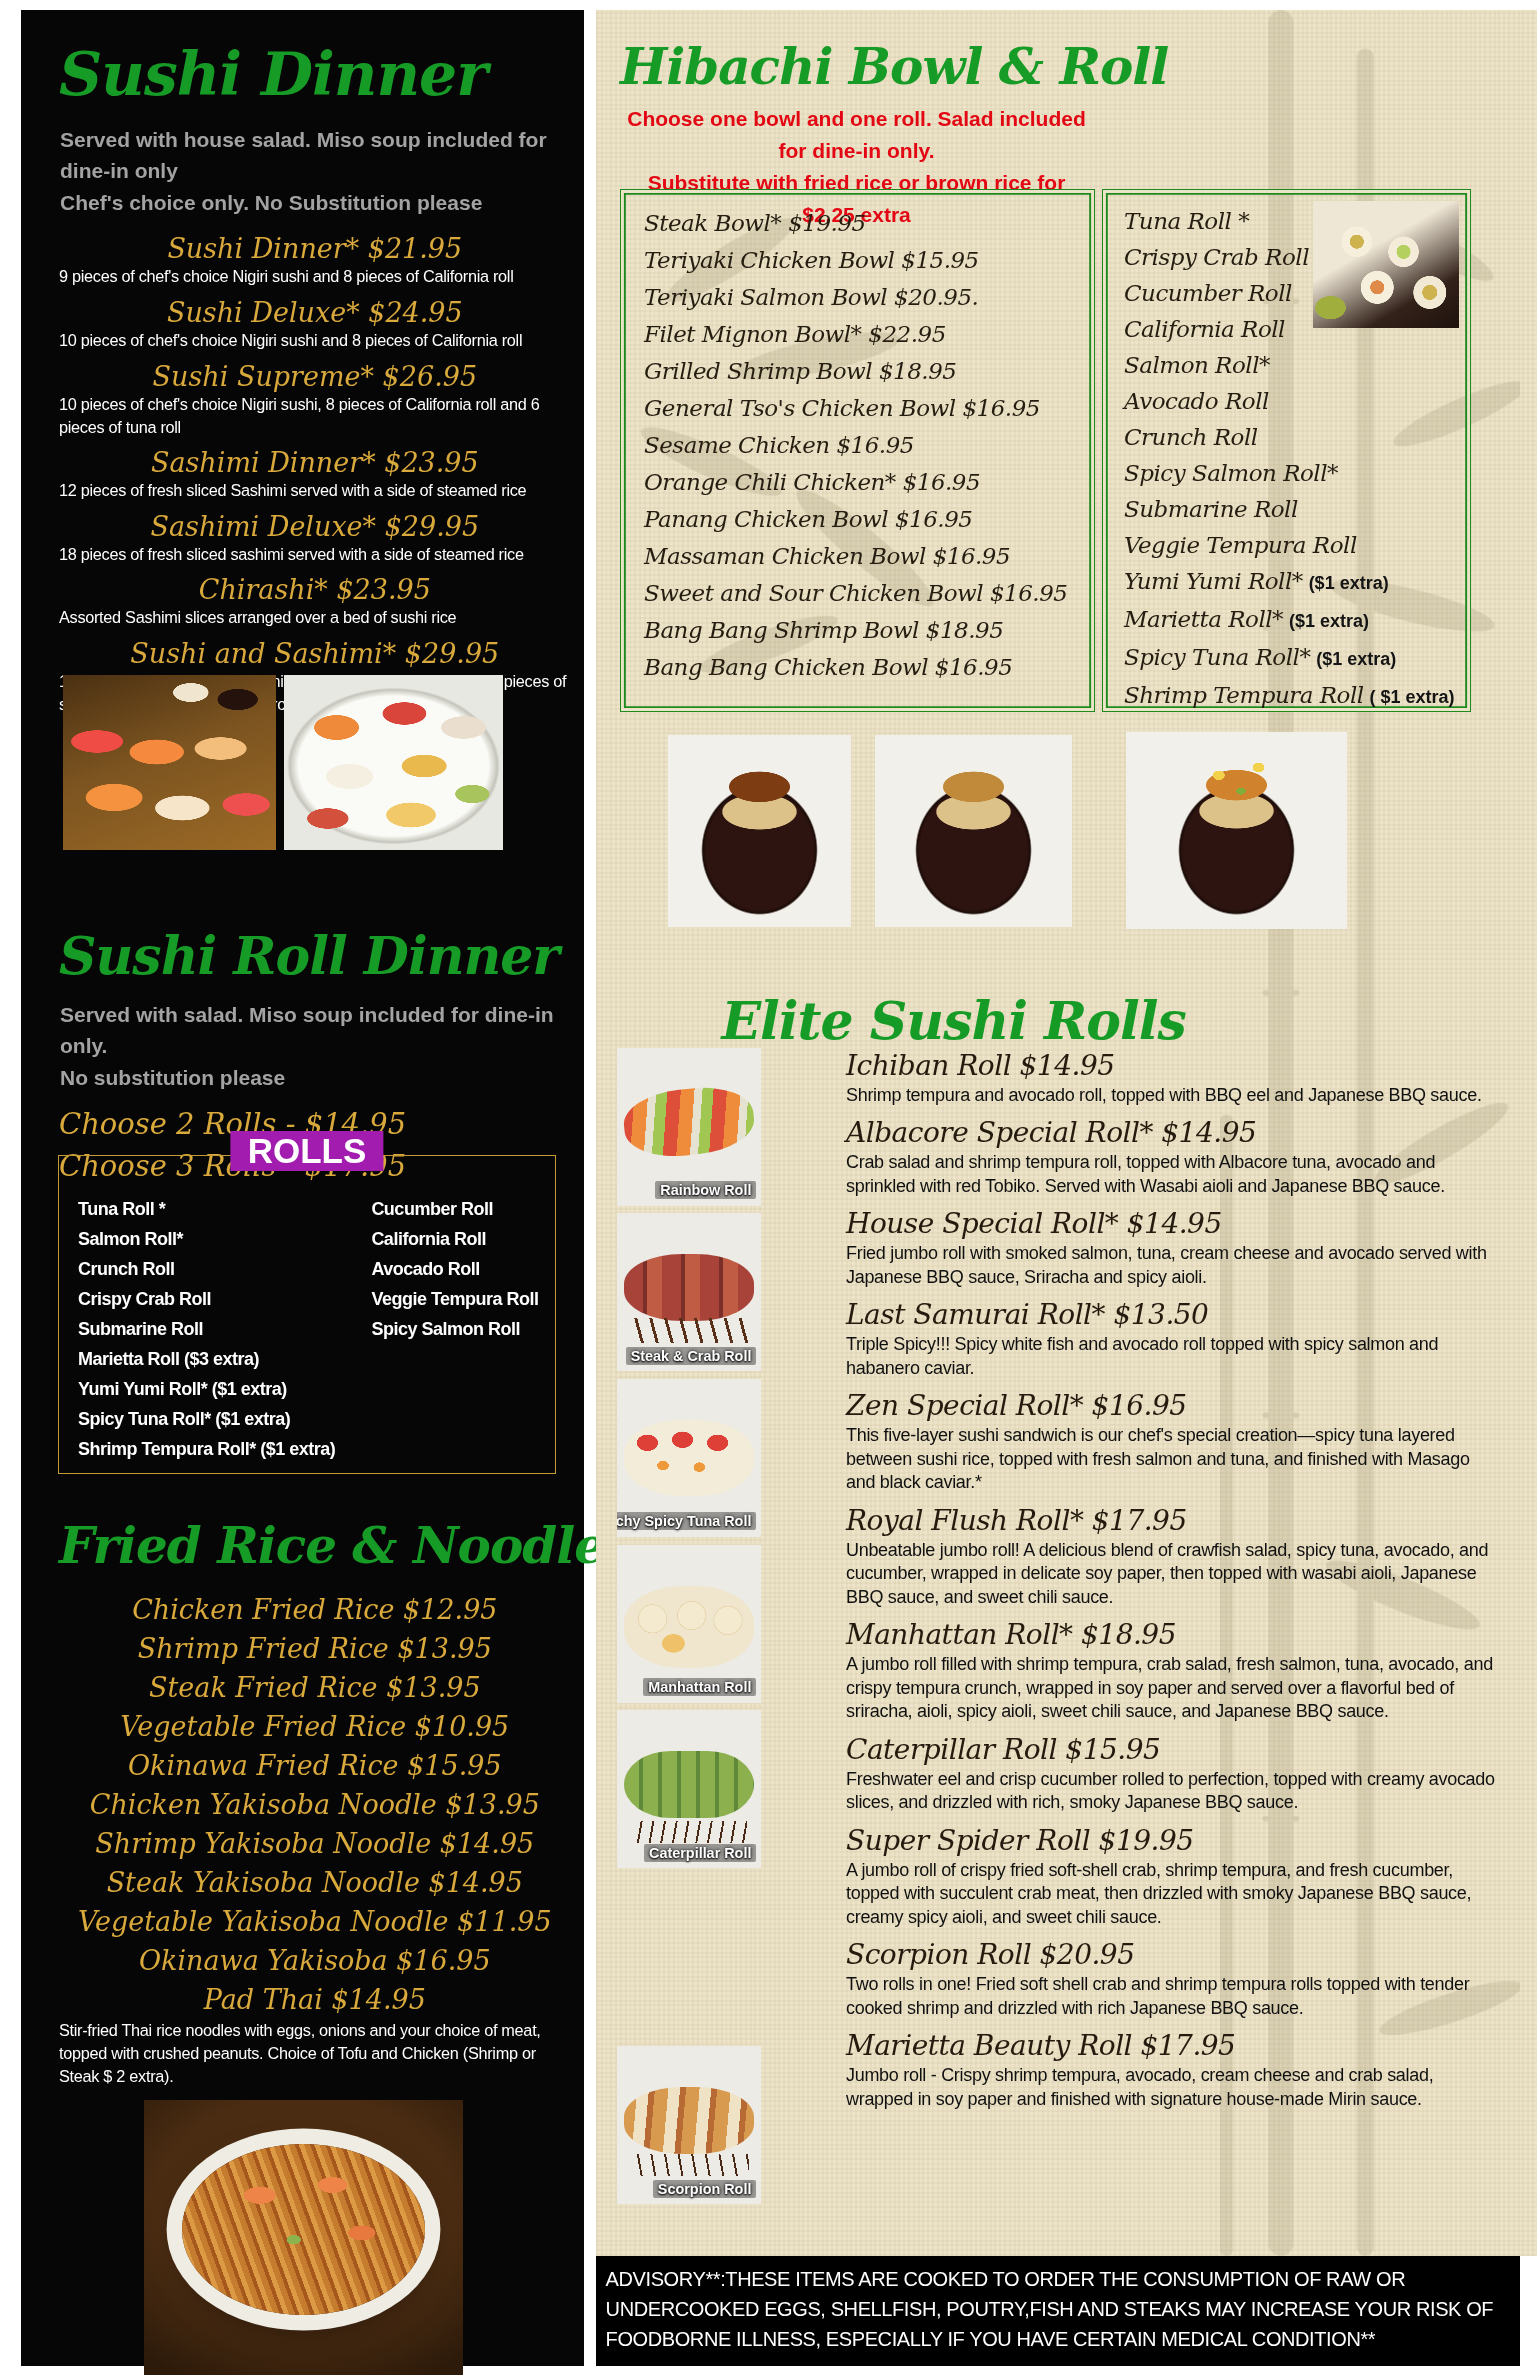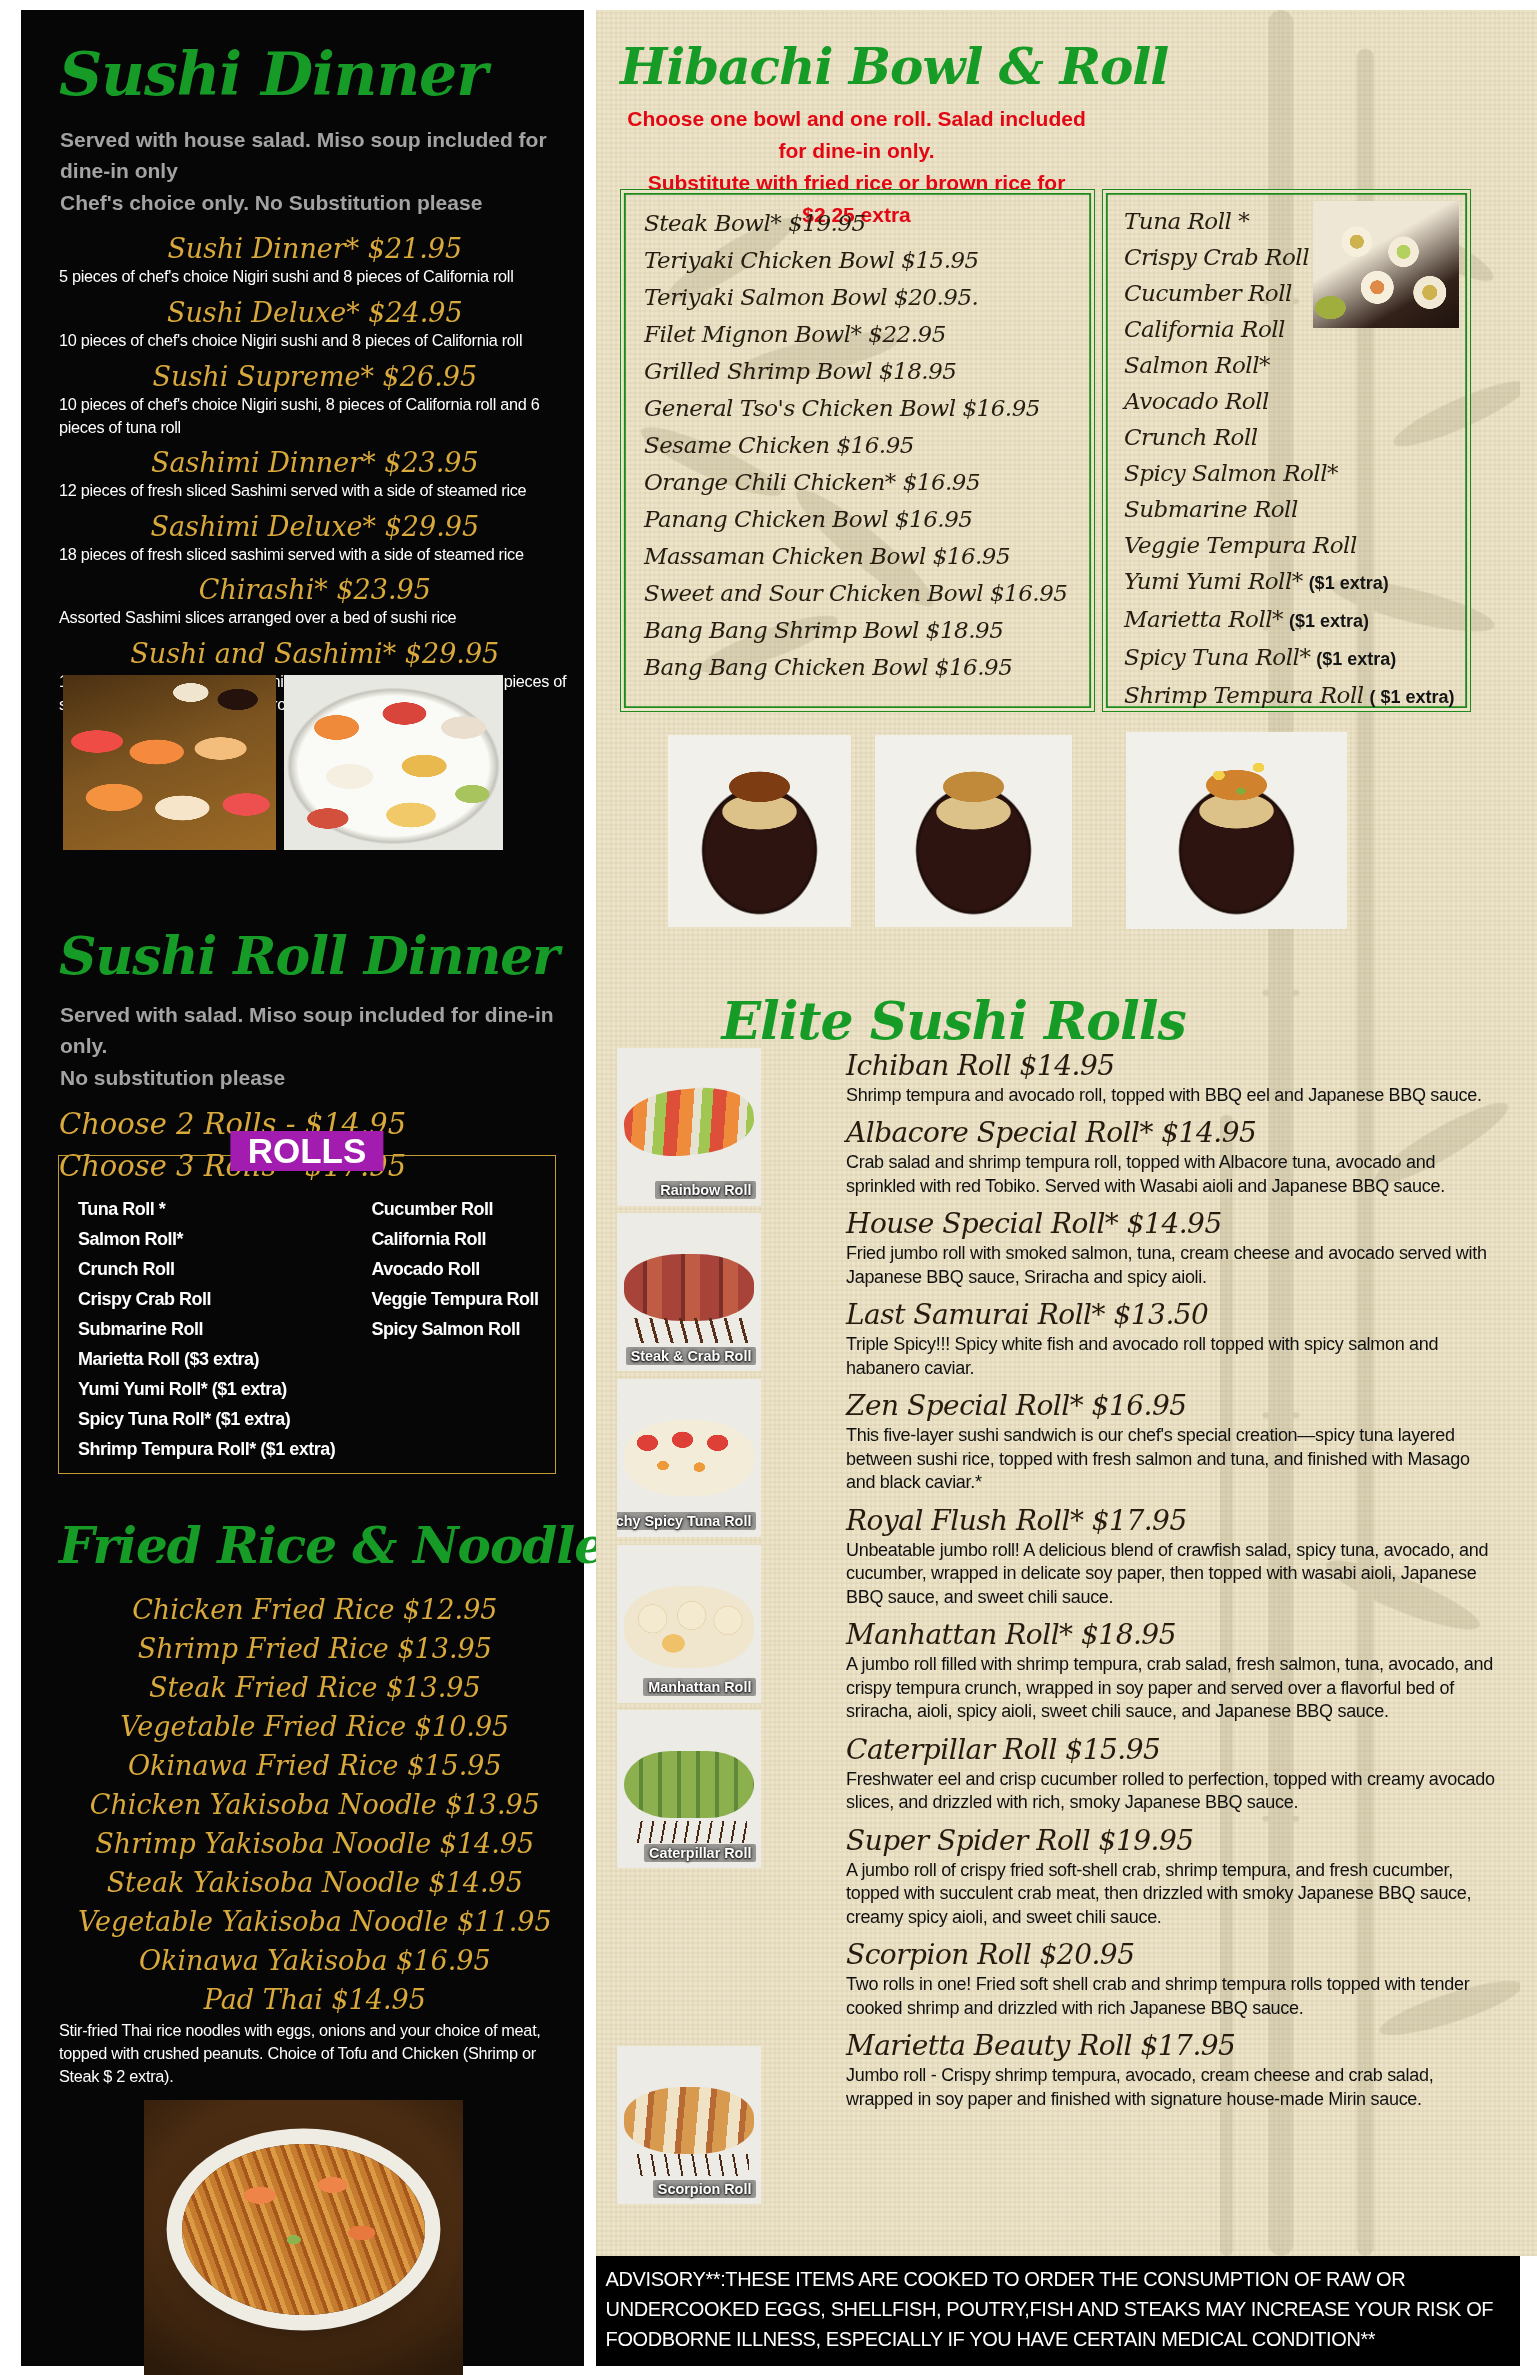--- a/index.html
+++ b/index.html
@@ -159,21 +159,21 @@
   <div class="left-col">
 
     <section class="sec sec-sushi-dinner">
       <h1 class="script">Sushi Dinner</h1>
       <p class="note">Served with house salad.  Miso soup included for dine-in only</p>
       <p class="note">Chef's choice only.  No Substitution please</p>
       <div class="menu-items">
 
           <div class="menu-item">
             <div class="gold-name">Sushi Dinner* $21.95</div>
-            <div class="item-desc">5 pieces of chef's choice Nigiri sushi and 8 pieces of California roll</div>
+            <div class="item-desc">9 pieces of chef's choice Nigiri sushi and 8 pieces of California roll</div>
           </div>
 
           <div class="menu-item">
             <div class="gold-name">Sushi Deluxe* $24.95</div>
             <div class="item-desc">10 pieces of chef's choice Nigiri sushi and 8 pieces of California roll</div>
           </div>
 
           <div class="menu-item">
             <div class="gold-name">Sushi Supreme* $26.95</div>
             <div class="item-desc">10 pieces of chef's choice Nigiri sushi, 8 pieces of California roll and 6 pieces of tuna roll</div>

